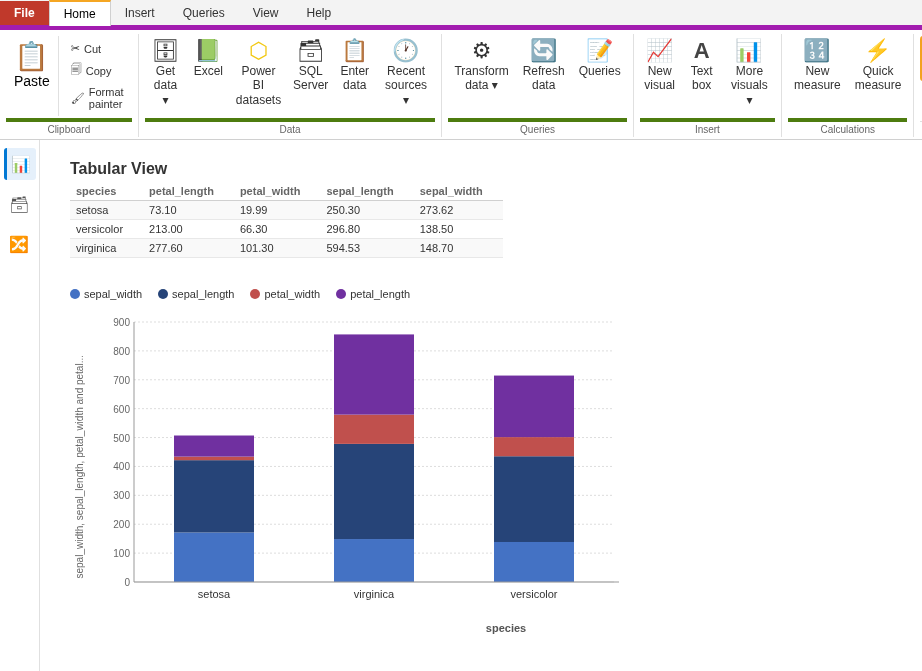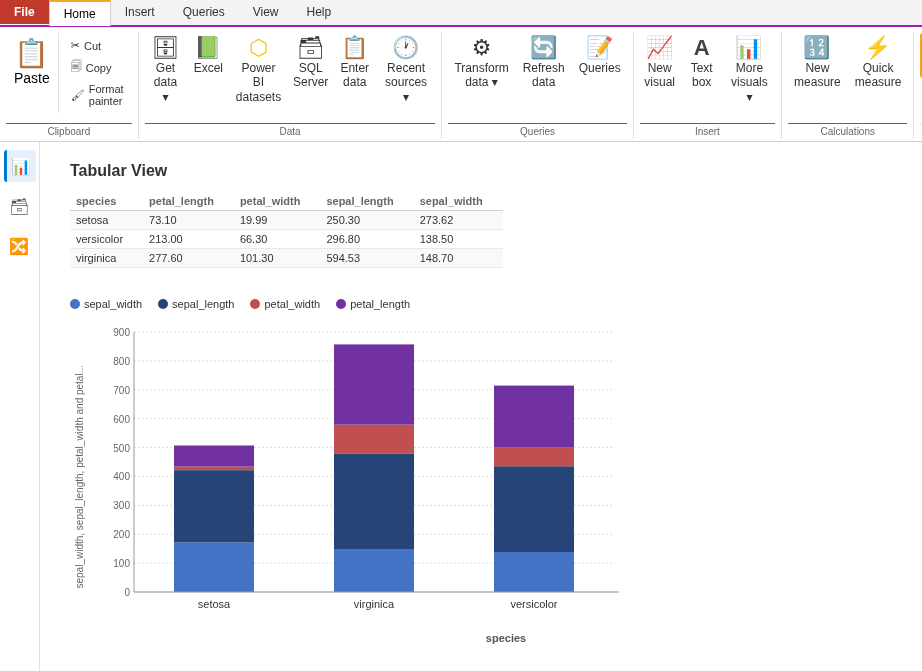--- a/index.html
+++ b/index.html
@@ -1,47 +1,47 @@
 <!DOCTYPE html>
 <html><head>
   <meta charset="utf-8">
   <style>
     * { margin: 0; padding: 0; box-sizing: border-box; }
     body { font-family: 'Segoe UI', Arial, sans-serif; font-size: 12px; background: #f3f3f3; width: 922px; height: 671px; overflow: hidden; }
 
     
     .ribbon { background: #fff; border-bottom: 1px solid #d0d0d0; }
-    .ribbon-tabs { display: flex; align-items: flex-start; background: #f3f3f3; border-bottom: 2px solid #a21caf; }
+    .ribbon-tabs { display: flex; align-items: center; background: #f3f3f3; border-bottom: 5px solid #a21caf; }
     .ribbon-tab { padding: 5px 14px; font-size: 12px; cursor: pointer; color: #333; }
     .ribbon-tab.active { background: #fff; color: #000; border-top: 2px solid #f5a623; border-left: 1px solid #d0d0d0; border-right: 1px solid #d0d0d0; border-bottom: none; margin-bottom: -1px; }
     .ribbon-content { display: flex; align-items: stretch; padding: 4px 0 2px 0; background: #fff; min-height: 90px; }
     .ribbon-group { display: flex; flex-direction: column; align-items: center; border-right: 1px solid #e0e0e0; padding: 2px 6px; position: relative; }
     .ribbon-group-items { display: flex; align-items: flex-start; gap: 2px; flex: 1; }
-    .ribbon-group-label { font-size: 10px; color: #666; text-align: center; margin-top: 10px; padding-top: 2px; border-top: 1px solid #4d7c0f; width: 100%; }
+    .ribbon-group-label { font-size: 10px; color: #666; text-align: center; margin-top: 2px; padding-top: 2px; border-top: 4px solid #4d7c0f; width: 100%; }
     .ribbon-btn { display: flex; flex-direction: column; align-items: center; justify-content: center; padding: 4px 6px; cursor: pointer; border-radius: 2px; min-width: 40px; font-size: 10px; color: #333; text-align: center; gap: 2px; }
     .ribbon-btn .icon { font-size: 20px; line-height: 1; }
     .ribbon-btn .label { font-size: 12px; line-height: 1.2; }
     .ribbon-btn-small { display: flex; align-items: center; gap: 4px; padding: 2px 4px; cursor: pointer; font-size: 11px; color: #333; border-radius: 2px; }
     .clipboard-group { display: flex; gap: 4px; }
     .paste-btn { display: flex; flex-direction: column; align-items: center; padding: 4px 8px; cursor: pointer; border-right: 1px solid #e0e0e0; }
     .paste-btn .icon { font-size: 28px; }
     .paste-btn .label { font-size: 14px; }
     .small-btns { display: flex; flex-direction: column; gap: 2px; padding: 4px 4px; }
 
     
     .app-body { display: flex; height: calc(671px - 135px); }
     .sidebar { width: 40px; background: #fff; border-right: 1px solid #e0e0e0; display: flex; flex-direction: column; align-items: center; padding-top: 8px; gap: 8px; }
     .sidebar-icon { width: 32px; height: 32px; display: flex; align-items: center; justify-content: center; cursor: pointer; font-size: 16px; border-radius: 3px; color: #555; }
     .sidebar-icon.active { background: #e5f0fb; border-left: 3px solid #0078d4; }
 
     
     .main-content { flex: 1; background: #fff; padding: 20px 30px; overflow: auto; }
 
     
-    .section-title { font-size: 16px; font-weight: 600; color: #333; margin-bottom: 12px; }
+    .section-title { font-size: 16px; font-weight: 600; color: #333; margin-bottom: 4px; }
     .data-table { border-collapse: collapse; margin-bottom: 30px; }
     .data-table th { font-size: 11px; color: #666; font-weight: 600; padding: 3px 20px 3px 6px; text-align: left; border-bottom: 1px solid #d0d0d0; }
     .data-table td { font-size: 11px; color: #333; padding: 3px 20px 3px 6px; text-align: left; border-bottom: 1px solid #e8e8e8; }
     .data-table tr:nth-child(odd) td { background: #f9f9f9; }
 
     
     .chart-section { }
     .chart-title { font-size: 16px; font-weight: 600; color: #333; margin-bottom: 8px; }
     .chart-legend { display: flex; gap: 16px; margin-bottom: 12px; align-items: center; }
     .legend-item { display: flex; align-items: center; gap: 4px; font-size: 11px; color: #333; }

